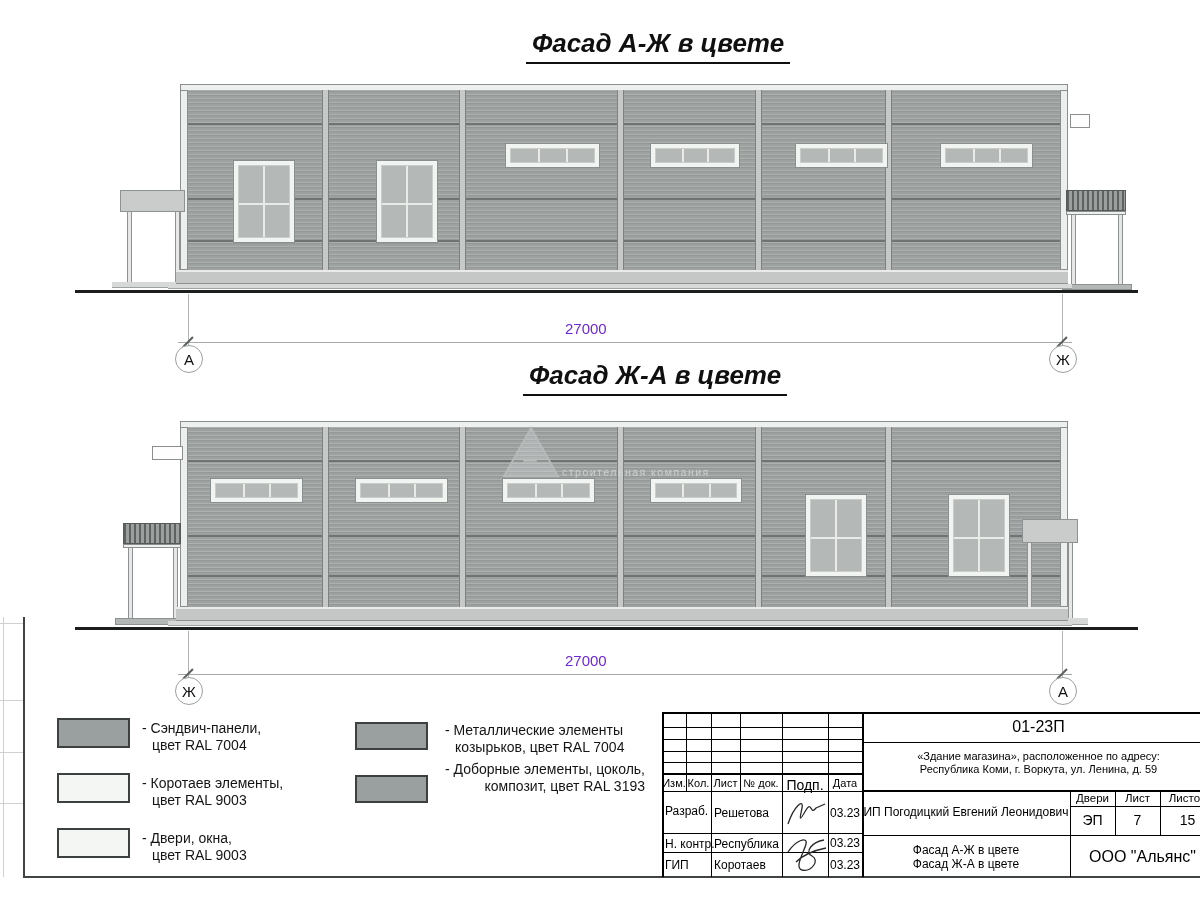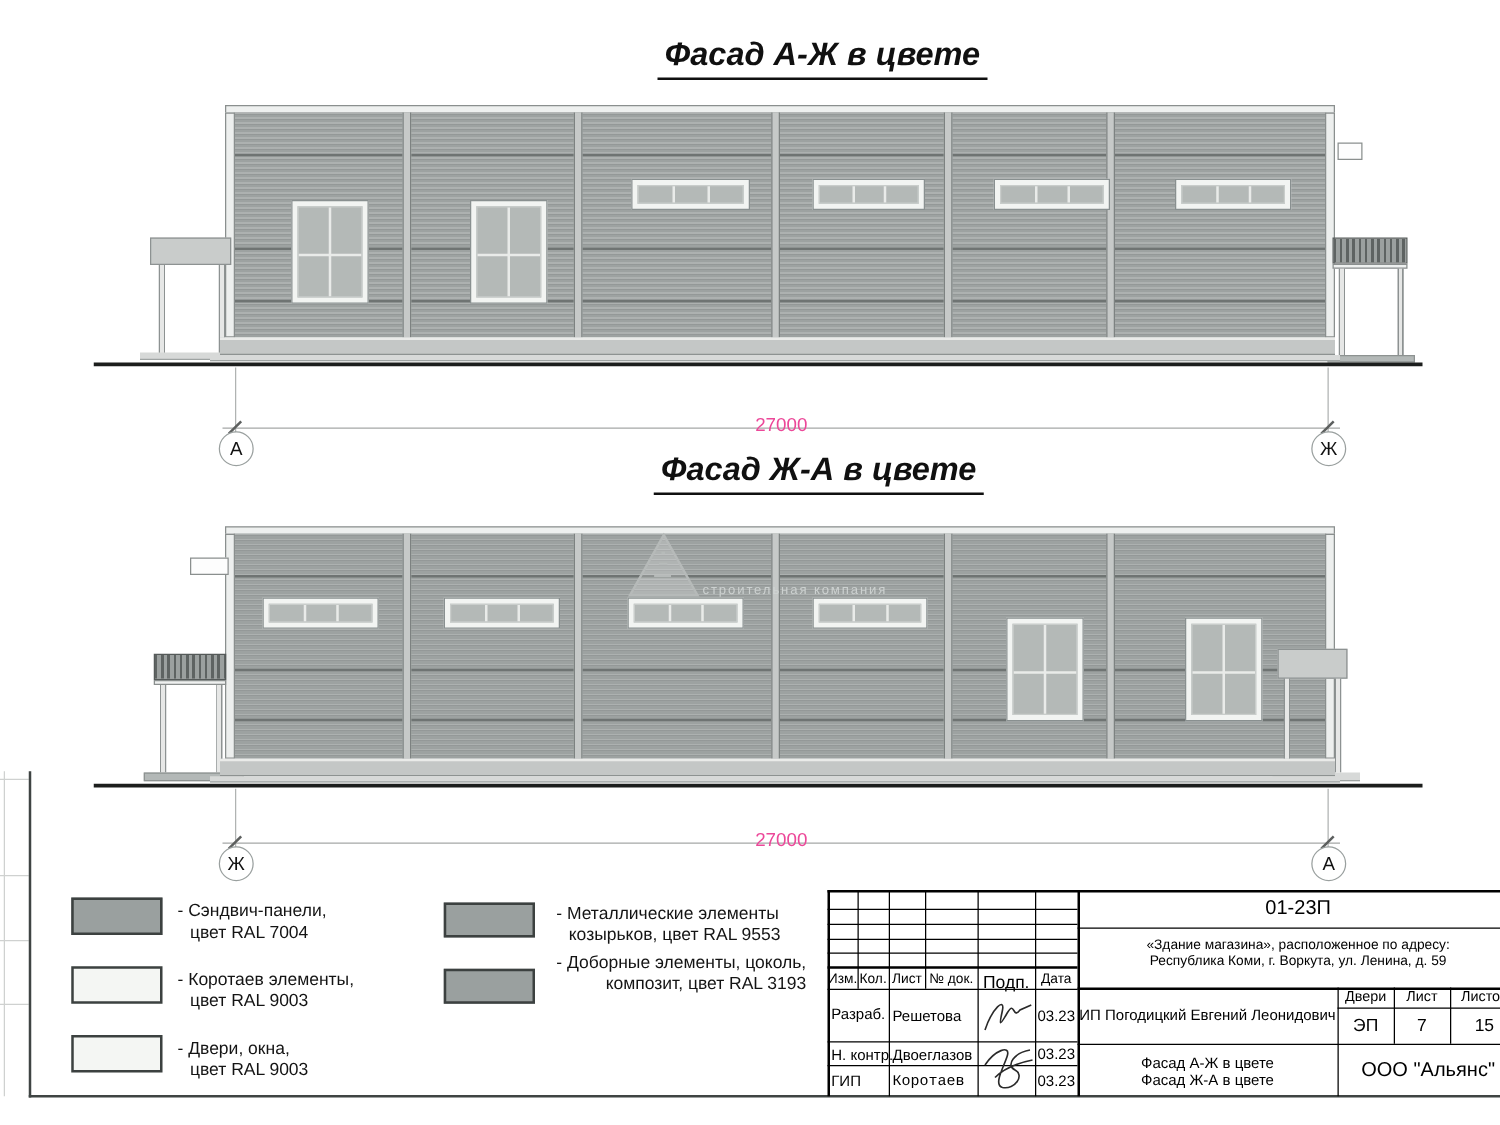--- a/index.html
+++ b/index.html
@@ -28,21 +28,21 @@
   .canopy-flat{position:absolute;background:#c9cccb;border:1px solid #8d9292;box-sizing:border-box;}
   .canopy-corr{position:absolute;background:repeating-linear-gradient(90deg,#5e6362 0 2px,#9ba09f 2px 5px);
                border:1px solid #555a59;box-sizing:border-box;}
   .pcol{position:absolute;width:5px;background:linear-gradient(90deg,#8d9292 0 1px,#e6e7e6 1px 4px,#8d9292 4px 5px);}
   .base{position:absolute;background:#b3b8b7;border:1px solid #8d9291;box-sizing:border-box;}
   .pipe{position:absolute;background:#fdfdfd;border:1px solid #8a8f8e;box-sizing:border-box;}
   
   .extl{position:absolute;width:1px;background:#b0b3b2;}
   .diml{position:absolute;height:1px;background:#a5a8a7;}
   .tick{position:absolute;width:14px;height:2px;background:#5c5f5e;transform:rotate(-45deg);}
-  .dimtxt{position:absolute;width:120px;text-align:center;font-size:15px;color:#ec4899;margin-top:12px;}
+  .dimtxt{position:absolute;width:120px;font-size:15px;color:#6d28d9;}
   .axis{position:absolute;width:26px;height:26px;border:1px solid #9aa09f;border-radius:50%;background:#fff;
         display:flex;align-items:center;justify-content:center;font-size:15px;color:#111;z-index:4;}
   
   .wm{position:absolute;z-index:5;pointer-events:none;}
   .wm-name{position:absolute;left:56px;top:4px;font-family:"DejaVu Serif",serif;font-weight:600;
            font-size:29px;letter-spacing:3px;color:rgba(196,200,199,.95);}
   .wm-sub{position:absolute;left:62px;top:42px;font-size:10.5px;letter-spacing:1.5px;color:rgba(210,214,213,.9);}
   
   .sw{position:absolute;width:73px;box-sizing:border-box;border:2px solid #3c4140;}
   .sw-gray{background:#9aa09f;}
@@ -249,21 +249,21 @@
       <span class="l2">цвет RAL 9003</span>
     </div>
     <div class="sw sw-white" style="left:57px;top:828px;height:30px;"></div>
     <div class="leg-t" style="left:142px;top:830px;">
       <span>- Двери, окна,</span>
       <span class="l2">цвет RAL 9003</span>
     </div>
     <div class="sw sw-gray" style="left:355px;top:722px;height:28px;"></div>
     <div class="leg-t" style="left:445px;top:722px;">
       <span>- Металлические элементы</span>
-      <span class="l2">козырьков, цвет RAL 9553</span>
+      <span class="l2">козырьков, цвет RAL 7004</span>
     </div>
     <div class="sw sw-gray" style="left:355px;top:775px;height:28px;"></div>
     <div class="leg-t" style="left:445px;top:761px;text-align:right;">
       <span>- Доборные элементы, цоколь,</span>
       <span class="l2">композит, цвет RAL 3193</span>
     </div>
   </div>
 
   <div class="faint" style="left:3px;top:617px;width:1px;height:260px;"></div>
   <div class="faint" style="left:0;top:623px;width:23px;height:1px;"></div>
@@ -304,24 +304,24 @@
     <div class="st ctr" style="left:686px;top:777px;width:25px;font-size:11px;">Кол.</div>
     <div class="st ctr" style="left:711px;top:777px;width:29px;font-size:11px;">Лист</div>
     <div class="st ctr" style="left:740px;top:777px;width:42px;font-size:11px;">№ док.</div>
     <div class="st ctr" style="left:782px;top:777px;width:46px;font-size:14px;">Подп.</div>
     <div class="st ctr" style="left:828px;top:777px;width:34px;font-size:11px;">Дата</div>
 
     <div class="st" style="left:665px;top:804px;font-size:12px;">Разраб.</div>
     <div class="st" style="left:714px;top:806px;font-size:12px;">Решетова</div>
     <div class="st ctr" style="left:828px;top:806px;width:34px;font-size:12px;">03.23</div>
     <div class="st" style="left:665px;top:837px;font-size:12px;">Н. контр.</div>
-    <div class="st" style="left:714px;top:837px;font-size:12px;">Двоеглазов</div>
+    <div class="st" style="left:714px;top:837px;font-size:12px;">Республика</div>
     <div class="st ctr" style="left:828px;top:836px;width:34px;font-size:12px;">03.23</div>
     <div class="st" style="left:665px;top:858px;font-size:12px;">ГИП</div>
-    <div class="st" style="left:714px;top:858px;font-size:12px;font-family:Liberation Mono, monospace;">Коротаев</div>
+    <div class="st" style="left:714px;top:858px;font-size:12px;">Коротаев</div>
     <div class="st ctr" style="left:828px;top:858px;width:34px;font-size:12px;">03.23</div>
 
     <svg class="abs" style="left:784px;top:794px;" width="44" height="37" viewBox="0 0 44 37">
       <path d="M4 30 C10 12 20 4 18 14 C16 24 14 30 22 16 C28 6 26 22 32 14 L41 10" fill="none" stroke="#2a2a2a" stroke-width="1.3"></path>
     </svg>
     <svg class="abs" style="left:782px;top:834px;" width="48" height="42" viewBox="0 0 48 42">
       <path d="M6 18 C14 6 26 2 24 10 C22 18 12 34 20 36 C30 38 38 26 30 22 C22 18 30 8 42 6 M14 28 C22 20 34 16 44 14" fill="none" stroke="#2a2a2a" stroke-width="1.3"></path>
     </svg>
 
     <div class="st ctr" style="left:862px;top:718px;width:353px;font-size:16px;">01-23П</div>

